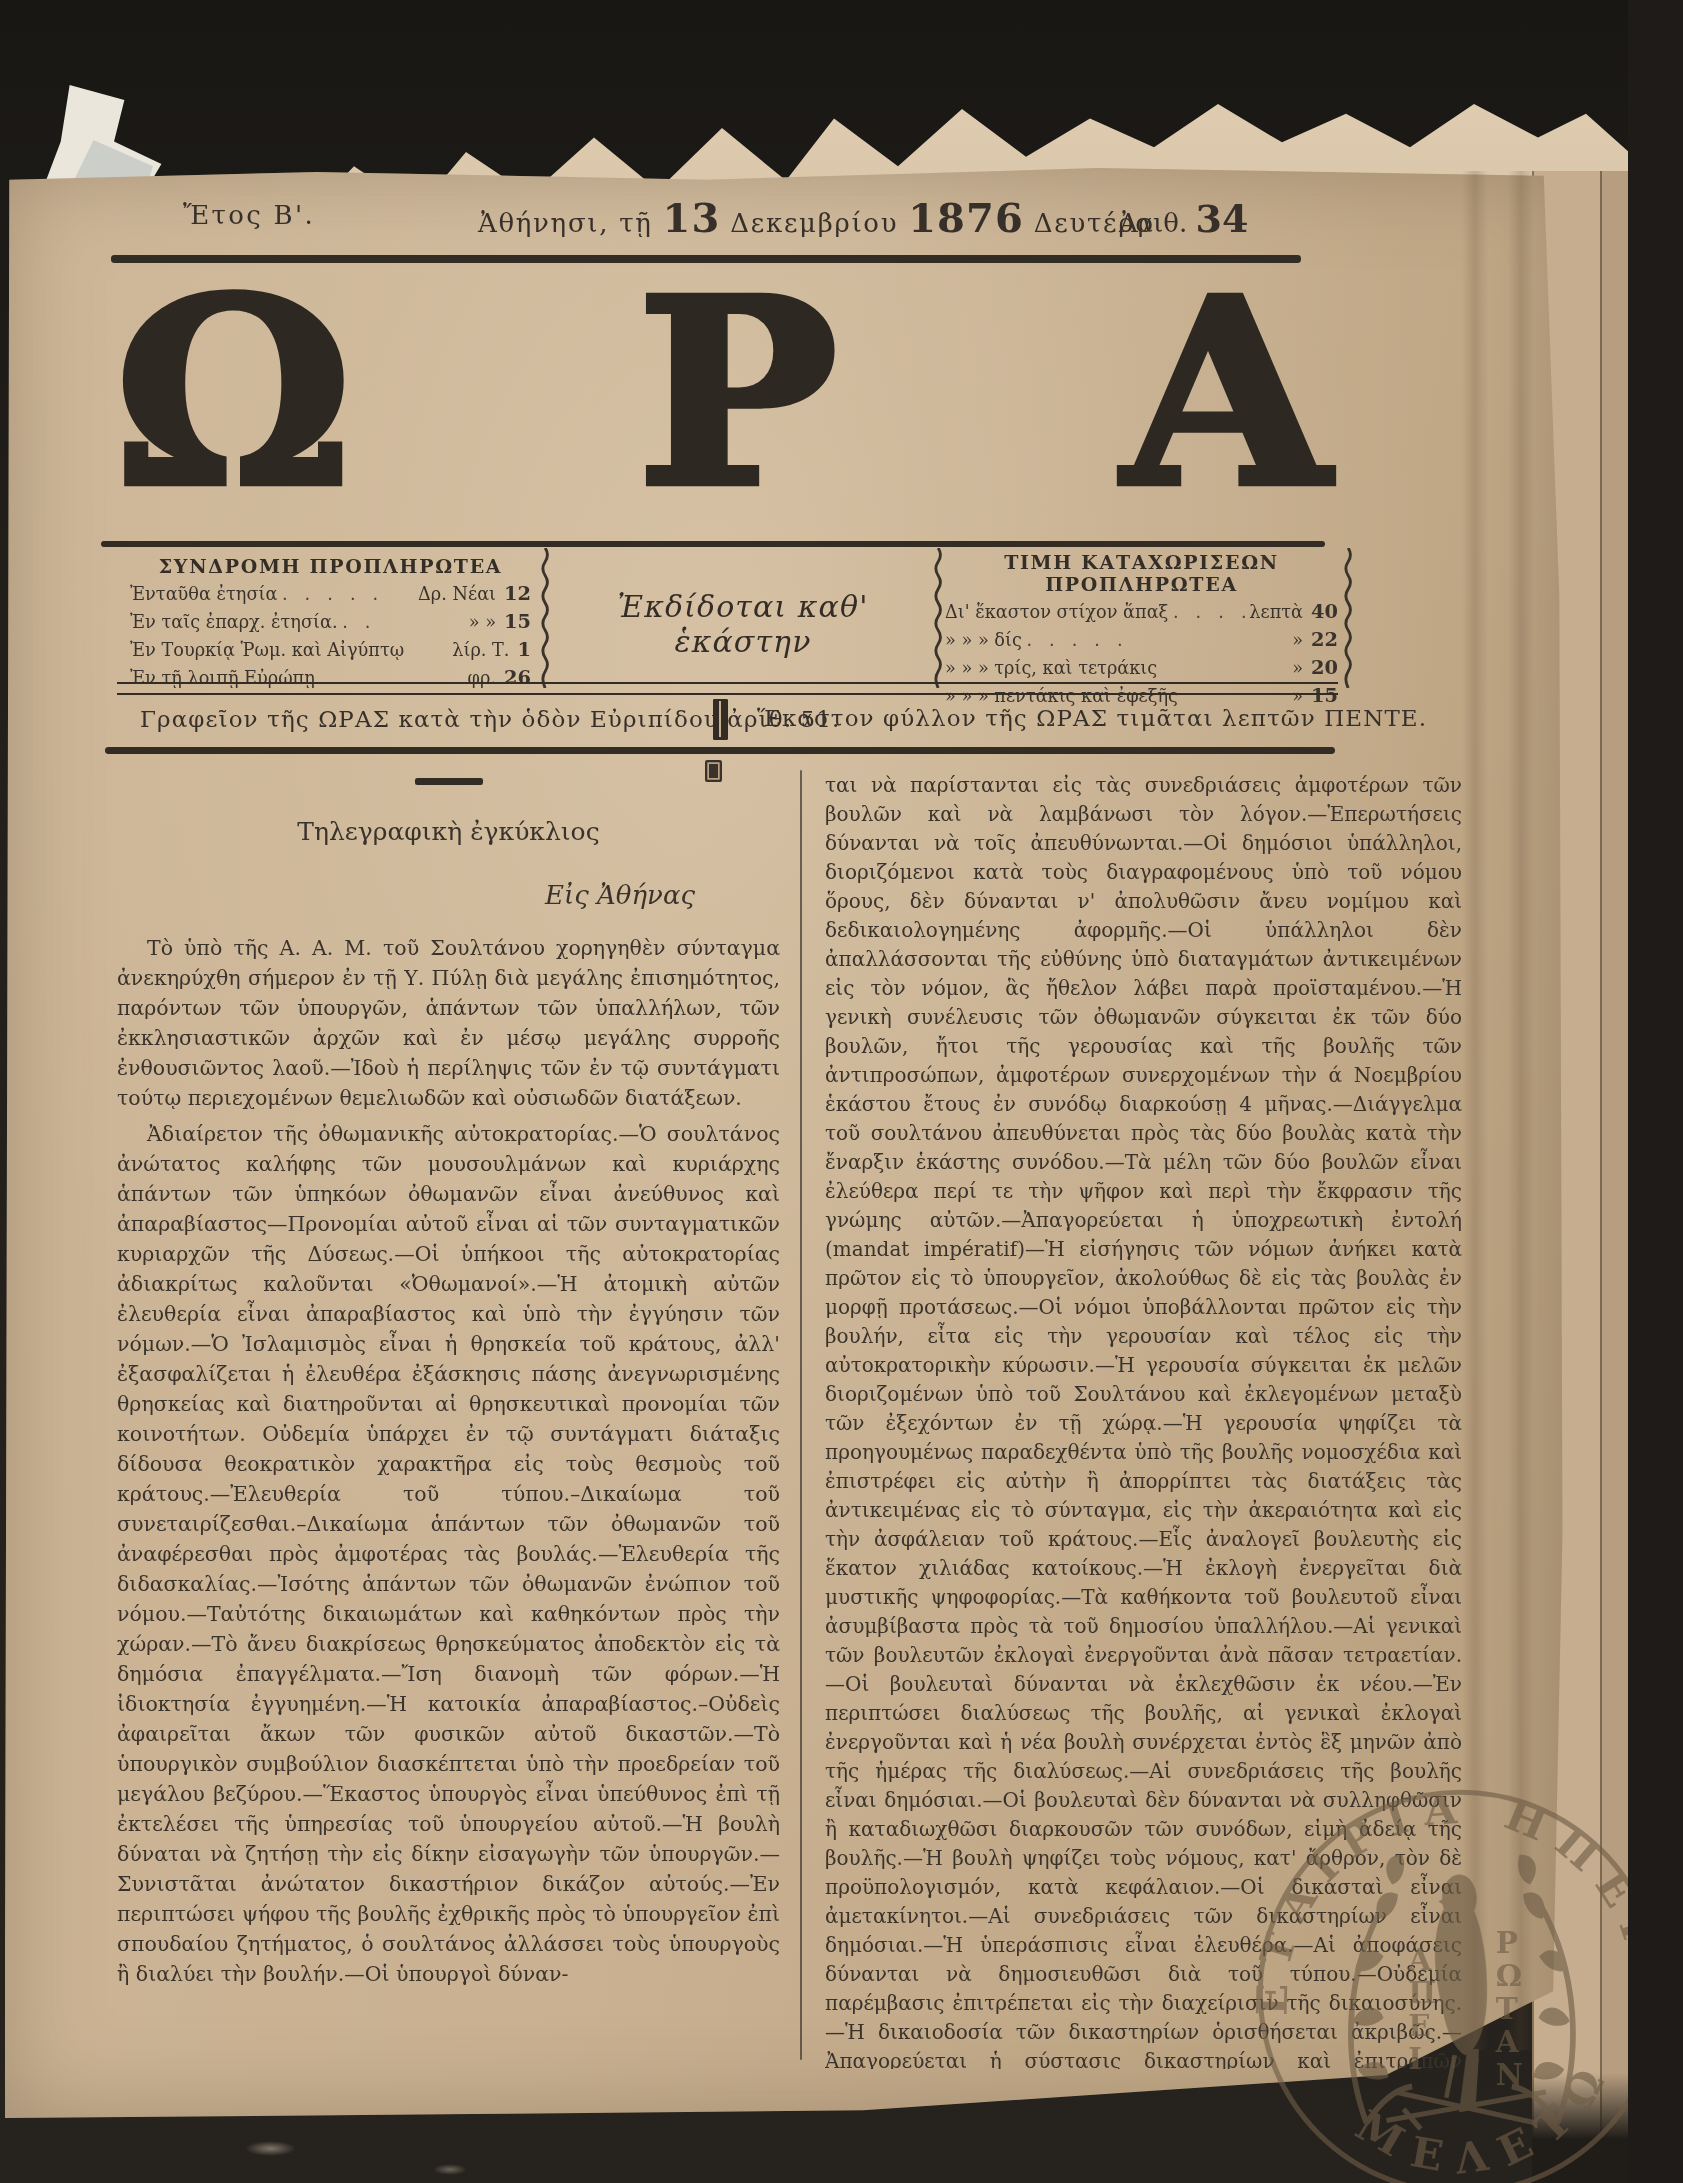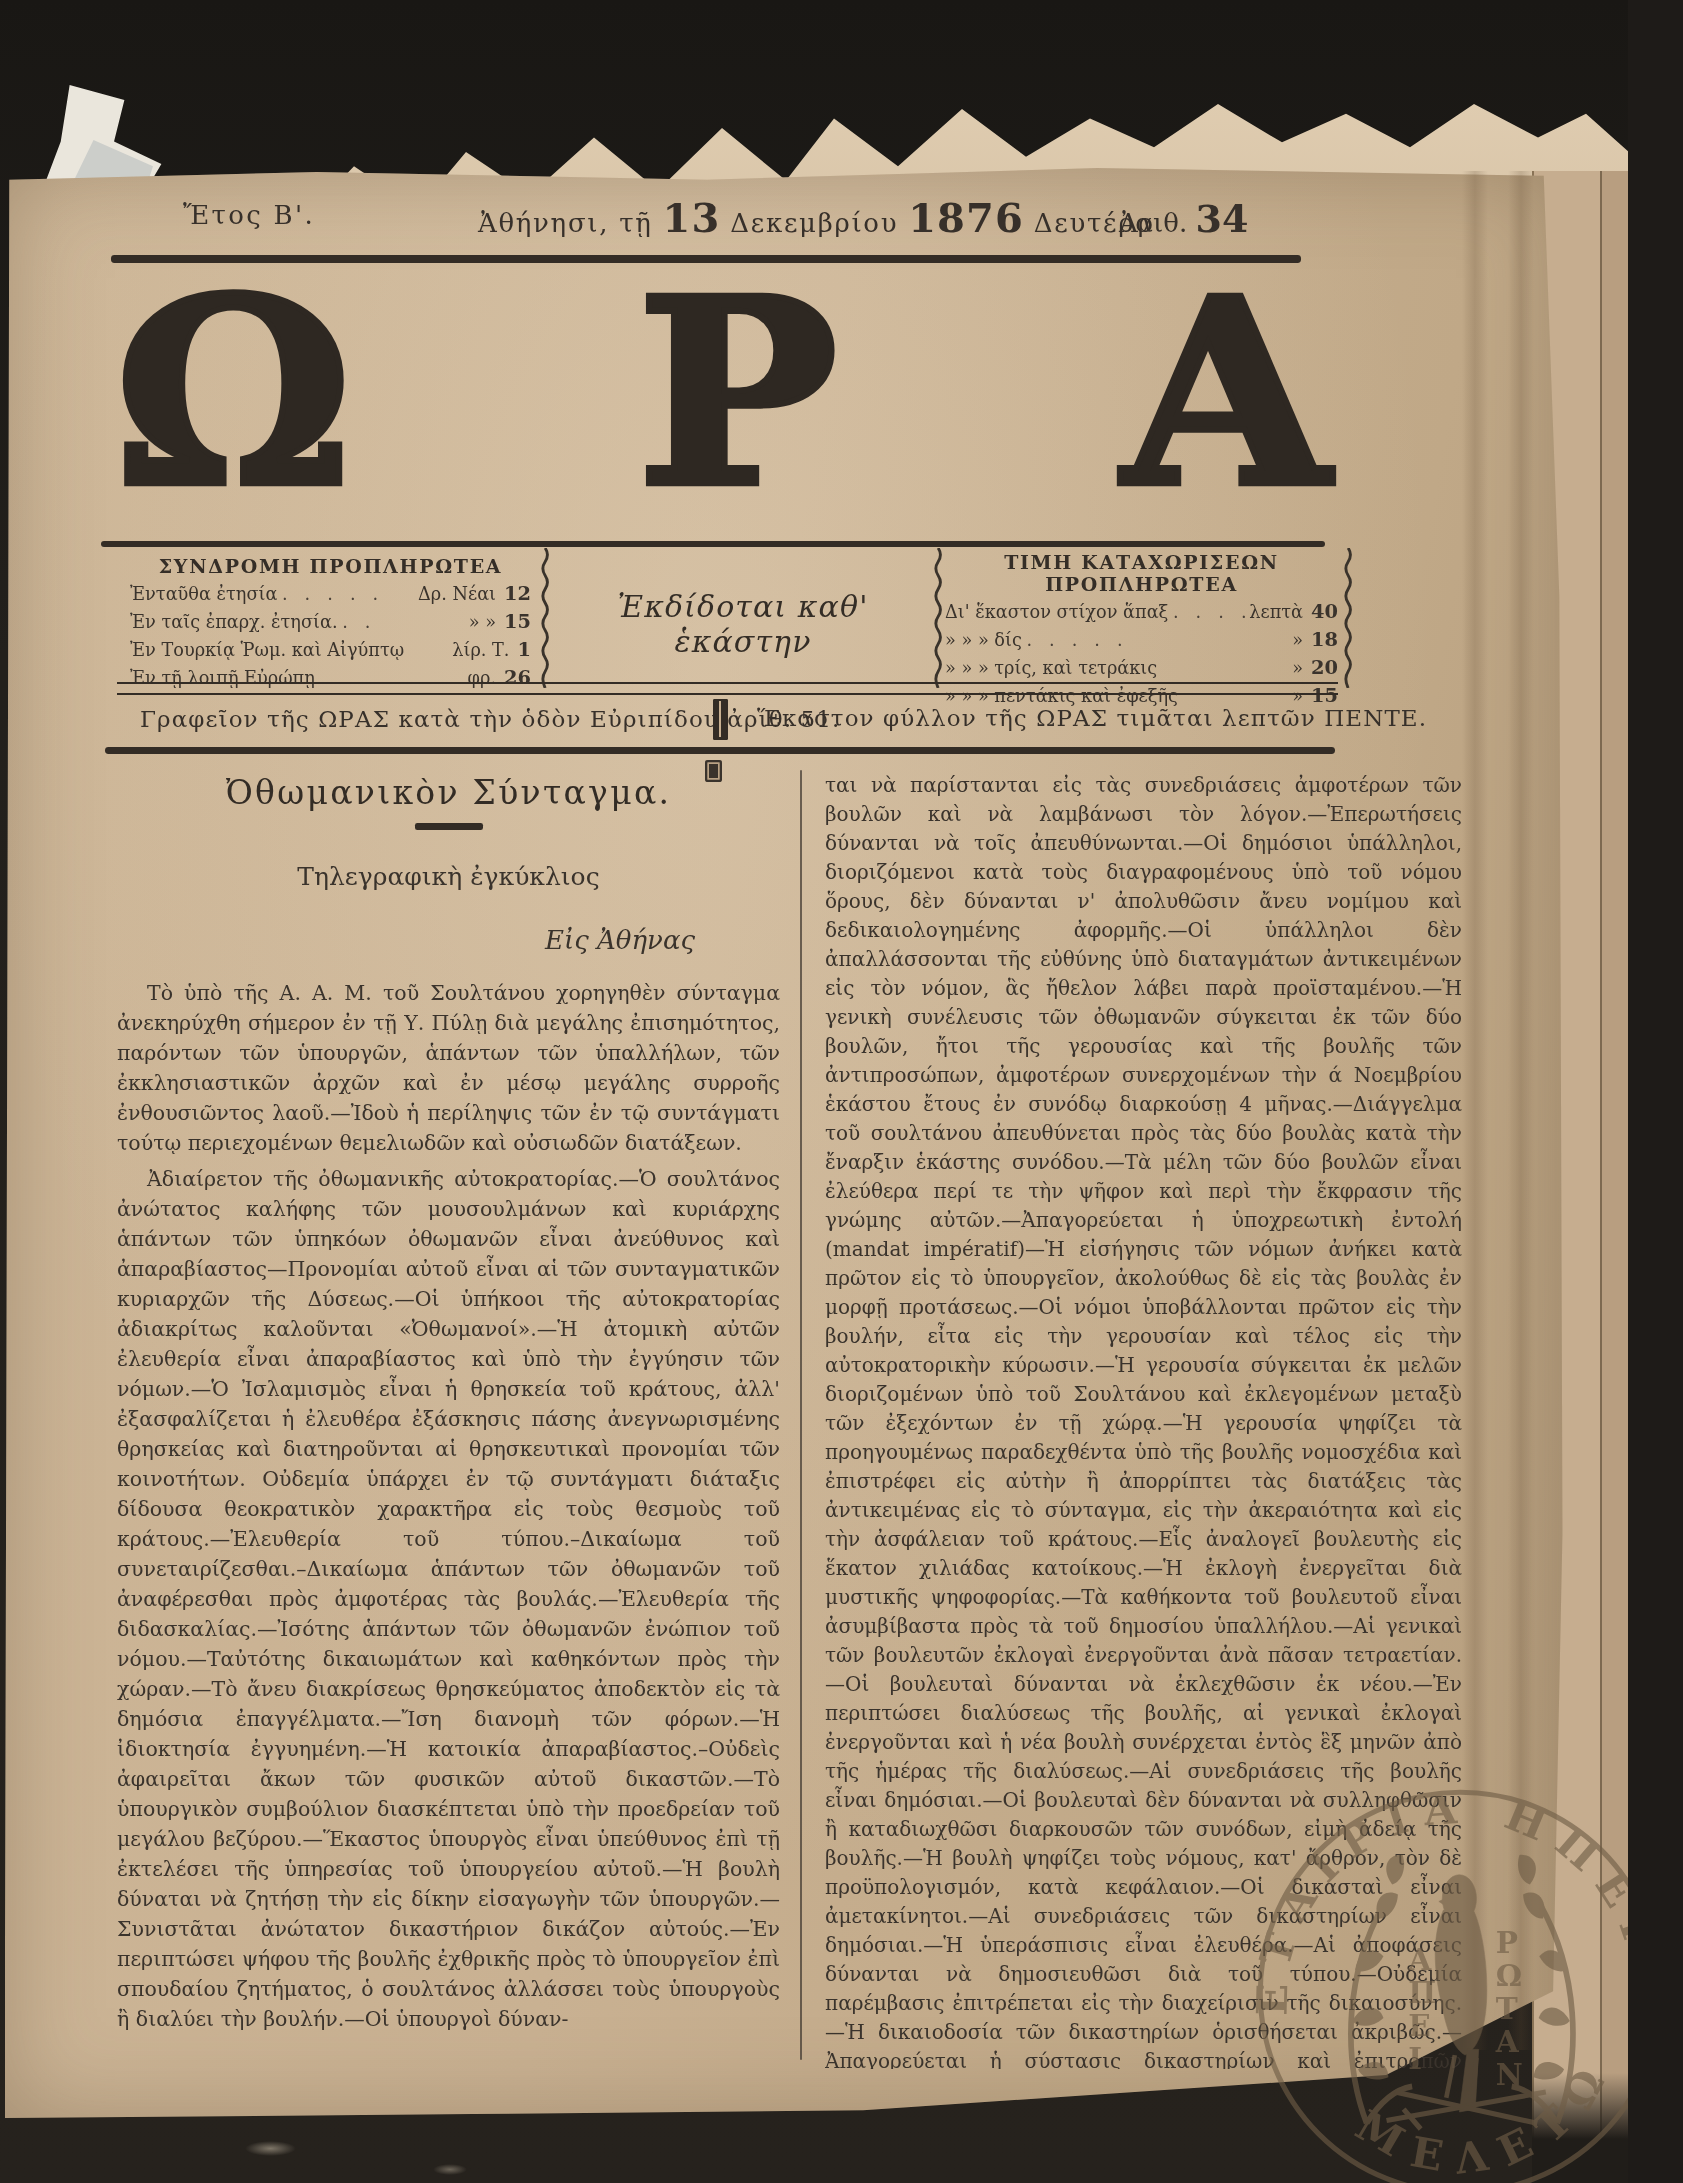--- a/index.html
+++ b/index.html
@@ -167,21 +167,21 @@
     <div class="boxrow">
       <span class="lbl">Δι' ἕκαστον στίχον ἅπαξ</span>
       <span class="dots">. . . .</span>
       <span class="unit">λεπτὰ</span>
       <span class="val">40</span>
     </div>
     <div class="boxrow">
       <span class="lbl">»  »  »  δίς</span>
       <span class="dots">. . . . .</span>
       <span class="unit">»</span>
-      <span class="val">18</span>
+      <span class="val">22</span>
     </div>
     <div class="boxrow">
       <span class="lbl">»  »  »  τρίς, καὶ τετράκις</span>
       <span class="dots"></span>
       <span class="unit">»</span>
       <span class="val">20</span>
     </div>
     <div class="boxrow">
       <span class="lbl">»  »  »  πεντάκις καὶ ἐφεξῆς</span>
       <span class="dots"></span>
@@ -194,21 +194,20 @@
 
   <div class="abs ink office-left">Γραφεῖον τῆς ΩΡΑΣ κατὰ τὴν ὁδὸν Εὐριπίδου ἀριθ. 51.</div>
   <div class="abs office-sep"></div>
   <div class="abs ink office-right">Ἕκαστον φύλλον τῆς ΩΡΑΣ τιμᾶται λεπτῶν ΠΕΝΤΕ.</div>
   <div class="rule rule-office"></div>
   <div class="abs inkmark"></div>
 
   <div class="abs coldiv"></div>
 
   <div class="col col-left">
-    <h1 class="art-title">Ὀθωμανικὸν Σύνταγμα.</h1>
     <div class="art-dash"></div>
     <div class="art-kicker">Τηλεγραφικὴ ἐγκύκλιος</div>
     <div class="art-dest">Εἰς Ἀθήνας</div>
     <p class="bodypara">Τὸ ὑπὸ τῆς Α. Α. Μ. τοῦ Σουλτάνου χορηγηθὲν σύνταγμα ἀνεκηρύχθη σήμερον ἐν τῇ Υ. Πύλῃ διὰ μεγάλης ἐπισημότητος, παρόντων τῶν ὑπουργῶν, ἁπάντων τῶν ὑπαλλήλων, τῶν ἐκκλησιαστικῶν ἀρχῶν καὶ ἐν μέσῳ μεγάλης συρροῆς ἐνθουσιῶντος λαοῦ.—Ἰδοὺ ἡ περίληψις τῶν ἐν τῷ συντάγματι τούτῳ περιεχομένων θεμελιωδῶν καὶ οὐσιωδῶν διατάξεων.</p>
     <p class="bodypara">Ἀδιαίρετον τῆς ὀθωμανικῆς αὐτοκρατορίας.—Ὁ σουλτάνος ἀνώτατος καλήφης τῶν μουσουλμάνων καὶ κυριάρχης ἁπάντων τῶν ὑπηκόων ὀθωμανῶν εἶναι ἀνεύθυνος καὶ ἀπαραβίαστος—Προνομίαι αὐτοῦ εἶναι αἱ τῶν συνταγματικῶν κυριαρχῶν τῆς Δύσεως.—Οἱ ὑπήκοοι τῆς αὐτοκρατορίας ἀδιακρίτως καλοῦνται «Ὀθωμανοί».—Ἡ ἀτομικὴ αὐτῶν ἐλευθερία εἶναι ἀπαραβίαστος καὶ ὑπὸ τὴν ἐγγύησιν τῶν νόμων.—Ὁ Ἰσλαμισμὸς εἶναι ἡ θρησκεία τοῦ κράτους, ἀλλ' ἐξασφαλίζεται ἡ ἐλευθέρα ἐξάσκησις πάσης ἀνεγνωρισμένης θρησκείας καὶ διατηροῦνται αἱ θρησκευτικαὶ προνομίαι τῶν κοινοτήτων. Οὐδεμία ὑπάρχει ἐν τῷ συντάγματι διάταξις δίδουσα θεοκρατικὸν χαρακτῆρα εἰς τοὺς θεσμοὺς τοῦ κράτους.—Ἐλευθερία τοῦ τύπου.–Δικαίωμα τοῦ συνεταιρίζεσθαι.–Δικαίωμα ἁπάντων τῶν ὀθωμανῶν τοῦ ἀναφέρεσθαι πρὸς ἀμφοτέρας τὰς βουλάς.—Ἐλευθερία τῆς διδασκαλίας.—Ἰσότης ἁπάντων τῶν ὀθωμανῶν ἐνώπιον τοῦ νόμου.—Ταὐτότης δικαιωμάτων καὶ καθηκόντων πρὸς τὴν χώραν.—Τὸ ἄνευ διακρίσεως θρησκεύματος ἀποδεκτὸν εἰς τὰ δημόσια ἐπαγγέλματα.—Ἴση διανομὴ τῶν φόρων.—Ἡ ἰδιοκτησία ἐγγυημένη.—Ἡ κατοικία ἀπαραβίαστος.–Οὐδεὶς ἀφαιρεῖται ἄκων τῶν φυσικῶν αὐτοῦ δικαστῶν.—Τὸ ὑπουργικὸν συμβούλιον διασκέπτεται ὑπὸ τὴν προεδρείαν τοῦ μεγάλου βεζύρου.—Ἕκαστος ὑπουργὸς εἶναι ὑπεύθυνος ἐπὶ τῇ ἐκτελέσει τῆς ὑπηρεσίας τοῦ ὑπουργείου αὐτοῦ.—Ἡ βουλὴ δύναται νὰ ζητήσῃ τὴν εἰς δίκην εἰσαγωγὴν τῶν ὑπουργῶν.—Συνιστᾶται ἀνώτατον δικαστήριον δικάζον αὐτούς.—Ἐν περιπτώσει ψήφου τῆς βουλῆς ἐχθρικῆς πρὸς τὸ ὑπουργεῖον ἐπὶ σπουδαίου ζητήματος, ὁ σουλτάνος ἀλλάσσει τοὺς ὑπουργοὺς ἢ διαλύει τὴν βουλήν.—Οἱ ὑπουργοὶ δύναν-</p>
   </div>
 
   <div class="col col-right">
     <p class="bodypara noindent">ται νὰ παρίστανται εἰς τὰς συνεδριάσεις ἀμφοτέρων τῶν βουλῶν καὶ νὰ λαμβάνωσι τὸν λόγον.—Ἐπερωτήσεις δύνανται νὰ τοῖς ἀπευθύνωνται.—Οἱ δημόσιοι ὑπάλληλοι, διοριζόμενοι κατὰ τοὺς διαγραφομένους ὑπὸ τοῦ νόμου ὅρους, δὲν δύνανται ν' ἀπολυθῶσιν ἄνευ νομίμου καὶ δεδικαιολογημένης ἀφορμῆς.—Οἱ ὑπάλληλοι δὲν ἀπαλλάσσονται τῆς εὐθύνης ὑπὸ διαταγμάτων ἀντικειμένων εἰς τὸν νόμον, ἃς ἤθελον λάβει παρὰ προϊσταμένου.—Ἡ γενικὴ συνέλευσις τῶν ὀθωμανῶν σύγκειται ἐκ τῶν δύο βουλῶν, ἤτοι τῆς γερουσίας καὶ τῆς βουλῆς τῶν ἀντιπροσώπων, ἀμφοτέρων συνερχομένων τὴν ά Νοεμβρίου ἑκάστου ἔτους ἐν συνόδῳ διαρκούσῃ 4 μῆνας.—Διάγγελμα τοῦ σουλτάνου ἀπευθύνεται πρὸς τὰς δύο βουλὰς κατὰ τὴν ἔναρξιν ἑκάστης συνόδου.—Τὰ μέλη τῶν δύο βουλῶν εἶναι ἐλεύθερα περί τε τὴν ψῆφον καὶ περὶ τὴν ἔκφρασιν τῆς γνώμης αὐτῶν.—Ἀπαγορεύεται ἡ ὑποχρεωτικὴ ἐντολή (mandat impératif)—Ἡ εἰσήγησις τῶν νόμων ἀνήκει κατὰ πρῶτον εἰς τὸ ὑπουργεῖον, ἀκολούθως δὲ εἰς τὰς βουλὰς ἐν μορφῇ προτάσεως.—Οἱ νόμοι ὑποβάλλονται πρῶτον εἰς τὴν βουλήν, εἶτα εἰς τὴν γερουσίαν καὶ τέλος εἰς τὴν αὐτοκρατορικὴν κύρωσιν.—Ἡ γερουσία σύγκειται ἐκ μελῶν διοριζομένων ὑπὸ τοῦ Σουλτάνου καὶ ἐκλεγομένων μεταξὺ τῶν ἐξεχόντων ἐν τῇ χώρᾳ.—Ἡ γερουσία ψηφίζει τὰ προηγουμένως παραδεχθέντα ὑπὸ τῆς βουλῆς νομοσχέδια καὶ ἐπιστρέφει εἰς αὐτὴν ἢ ἀπορρίπτει τὰς διατάξεις τὰς ἀντικειμένας εἰς τὸ σύνταγμα, εἰς τὴν ἀκεραιότητα καὶ εἰς τὴν ἀσφάλειαν τοῦ κράτους.—Εἷς ἀναλογεῖ βουλευτὴς εἰς ἕκατον χιλιάδας κατοίκους.—Ἡ ἐκλογὴ ἐνεργεῖται διὰ μυστικῆς ψηφοφορίας.—Τὰ καθήκοντα τοῦ βουλευτοῦ εἶναι ἀσυμβίβαστα πρὸς τὰ τοῦ δημοσίου ὑπαλλήλου.—Αἱ γενικαὶ τῶν βουλευτῶν ἐκλογαὶ ἐνεργοῦνται ἀνὰ πᾶσαν τετραετίαν.—Οἱ βουλευταὶ δύνανται νὰ ἐκλεχθῶσιν ἐκ νέου.—Ἐν περιπτώσει διαλύσεως τῆς βουλῆς, αἱ γενικαὶ ἐκλογαὶ ἐνεργοῦνται καὶ ἡ νέα βουλὴ συνέρχεται ἐντὸς ἓξ μηνῶν ἀπὸ τῆς ἡμέρας τῆς διαλύσεως.—Αἱ συνεδριάσεις τῆς βουλῆς εἶναι δημόσιαι.—Οἱ βουλευταὶ δὲν δύνανται νὰ συλληφθῶσιν ἢ καταδιωχθῶσι διαρκουσῶν τῶν συνόδων, εἰμὴ ἀδείᾳ τῆς βουλῆς.—Ἡ βουλὴ ψηφίζει τοὺς νόμους, κατ' ἄρθρον, τὸν δὲ προϋπολογισμόν, κατὰ κεφάλαιον.—Οἱ δικασταὶ εἶναι ἀμετακίνητοι.—Αἱ συνεδριάσεις τῶν δικαστηρίων εἶναι δημόσιαι.—Ἡ ὑπεράσπισις εἶναι ἐλευθέρα.—Αἱ ἀποφάσεις δύνανται νὰ δημοσιευθῶσι διὰ τοῦ τύπου.—Οὐδεμία παρέμβασις ἐπιτρέπεται εἰς τὴν διαχείρισιν τῆς δικαιοσύνης.—Ἡ δικαιοδοσία τῶν δικαστηρίων ὁρισθήσεται ἀκριβῶς.—Ἀπαγορεύεται ἡ σύστασις δικαστηρίων καὶ ἐπιτροπῶν ἐξαιρετικῆς δικαιοδοσίας.—Συνιστᾶται εἰσαγγελεία.—</p>
 

